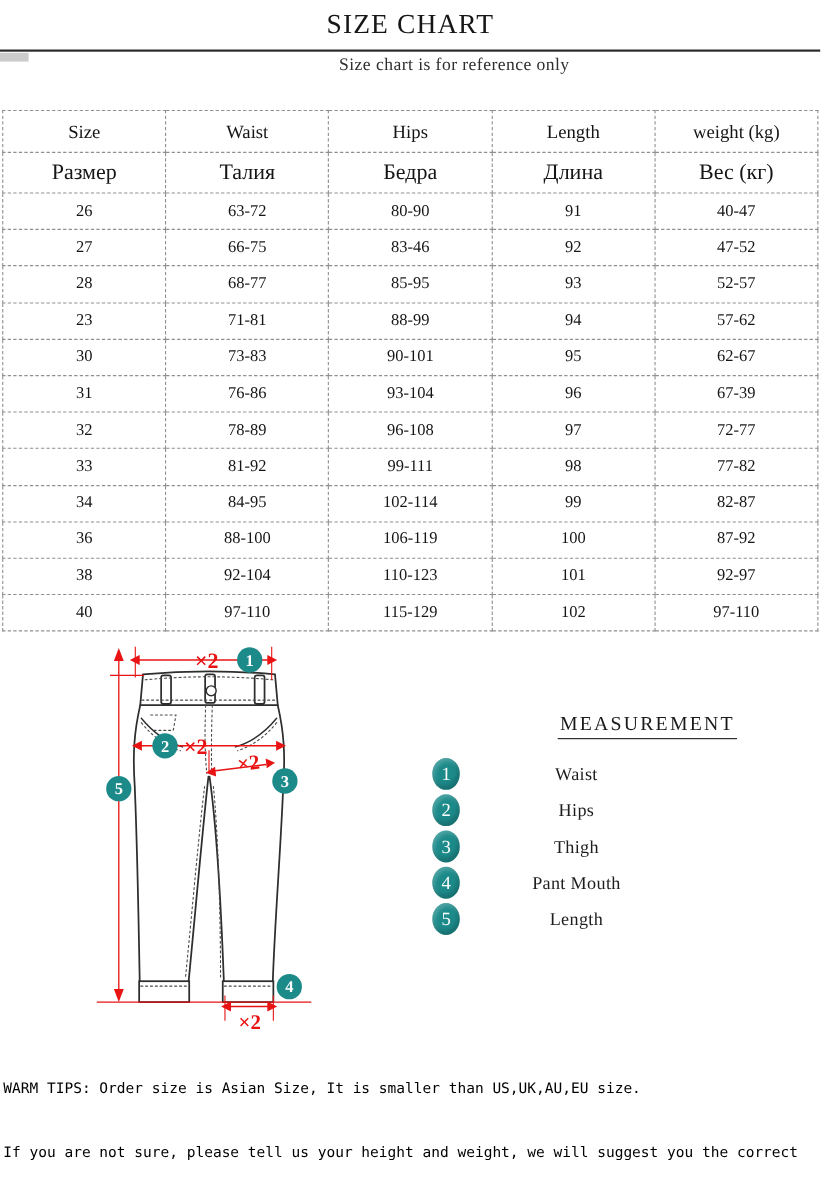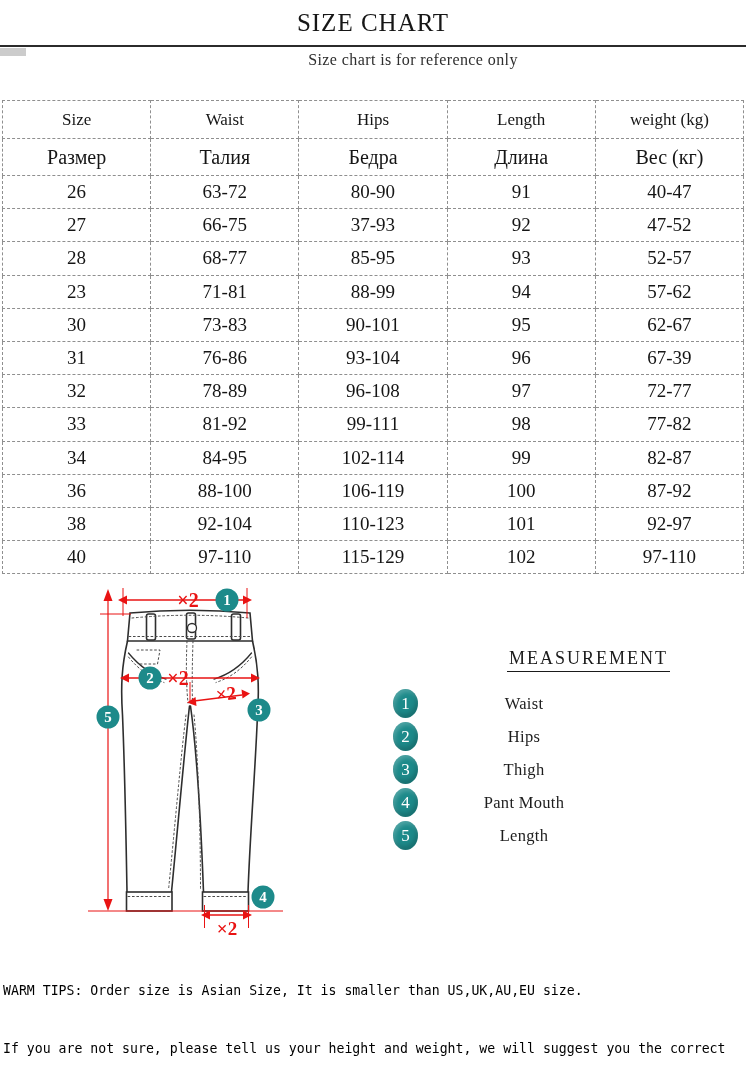--- a/index.html
+++ b/index.html
@@ -16,21 +16,21 @@
             font-size:16px;color:#2e2e2e;letter-spacing:.4px;margin-left:40px;}
 
   
   .size-table{position:absolute;top:100px;left:2px;width:742px;
               border-collapse:collapse;table-layout:fixed;text-align:center;}
   .size-table th,.size-table td{border:1px dashed #8f8f8f;font-weight:normal;
               padding:0;vertical-align:middle;color:#151515;}
   .size-table col{width:20%;}
   tr.hrow1{height:38px;padding-left:28px;}  tr.hrow1 th{font-size:17px;}
   tr.hrow2{height:37px;}  tr.hrow2 th{font-size:20px;}
-  tr.drow{height:33.2px;} tr.drow td{font-size:19px;}
+  tr.drow{height:33.2px;} tr.drow td{font-size:15px;}
 
   
   .diagram{position:absolute;top:575px;left:0;width:746px;height:370px;}
 
   
   .measure-head{position:absolute;top:648px;left:380px;width:290px;text-align:right;}
   .measure-head span{display:inline-block;font-size:18px;letter-spacing:2px;color:#1a1a1a;
                      border-bottom:1.5px solid #1a1a1a;padding:0 2px 2px 2px;}
   .legend{position:absolute;top:687px;left:380px;width:290px;}
   .legend-row{height:33px;display:flex;align-items:center;}
@@ -81,21 +81,21 @@
     <tr class="drow">
       <td>26</td>
       <td>63-72</td>
       <td>80-90</td>
       <td>91</td>
       <td>40-47</td>
     </tr>
     <tr class="drow">
       <td>27</td>
       <td>66-75</td>
-      <td>37-93</td>
+      <td>83-46</td>
       <td>92</td>
       <td>47-52</td>
     </tr>
     <tr class="drow">
       <td>28</td>
       <td>68-77</td>
       <td>85-95</td>
       <td>93</td>
       <td>52-57</td>
     </tr>

